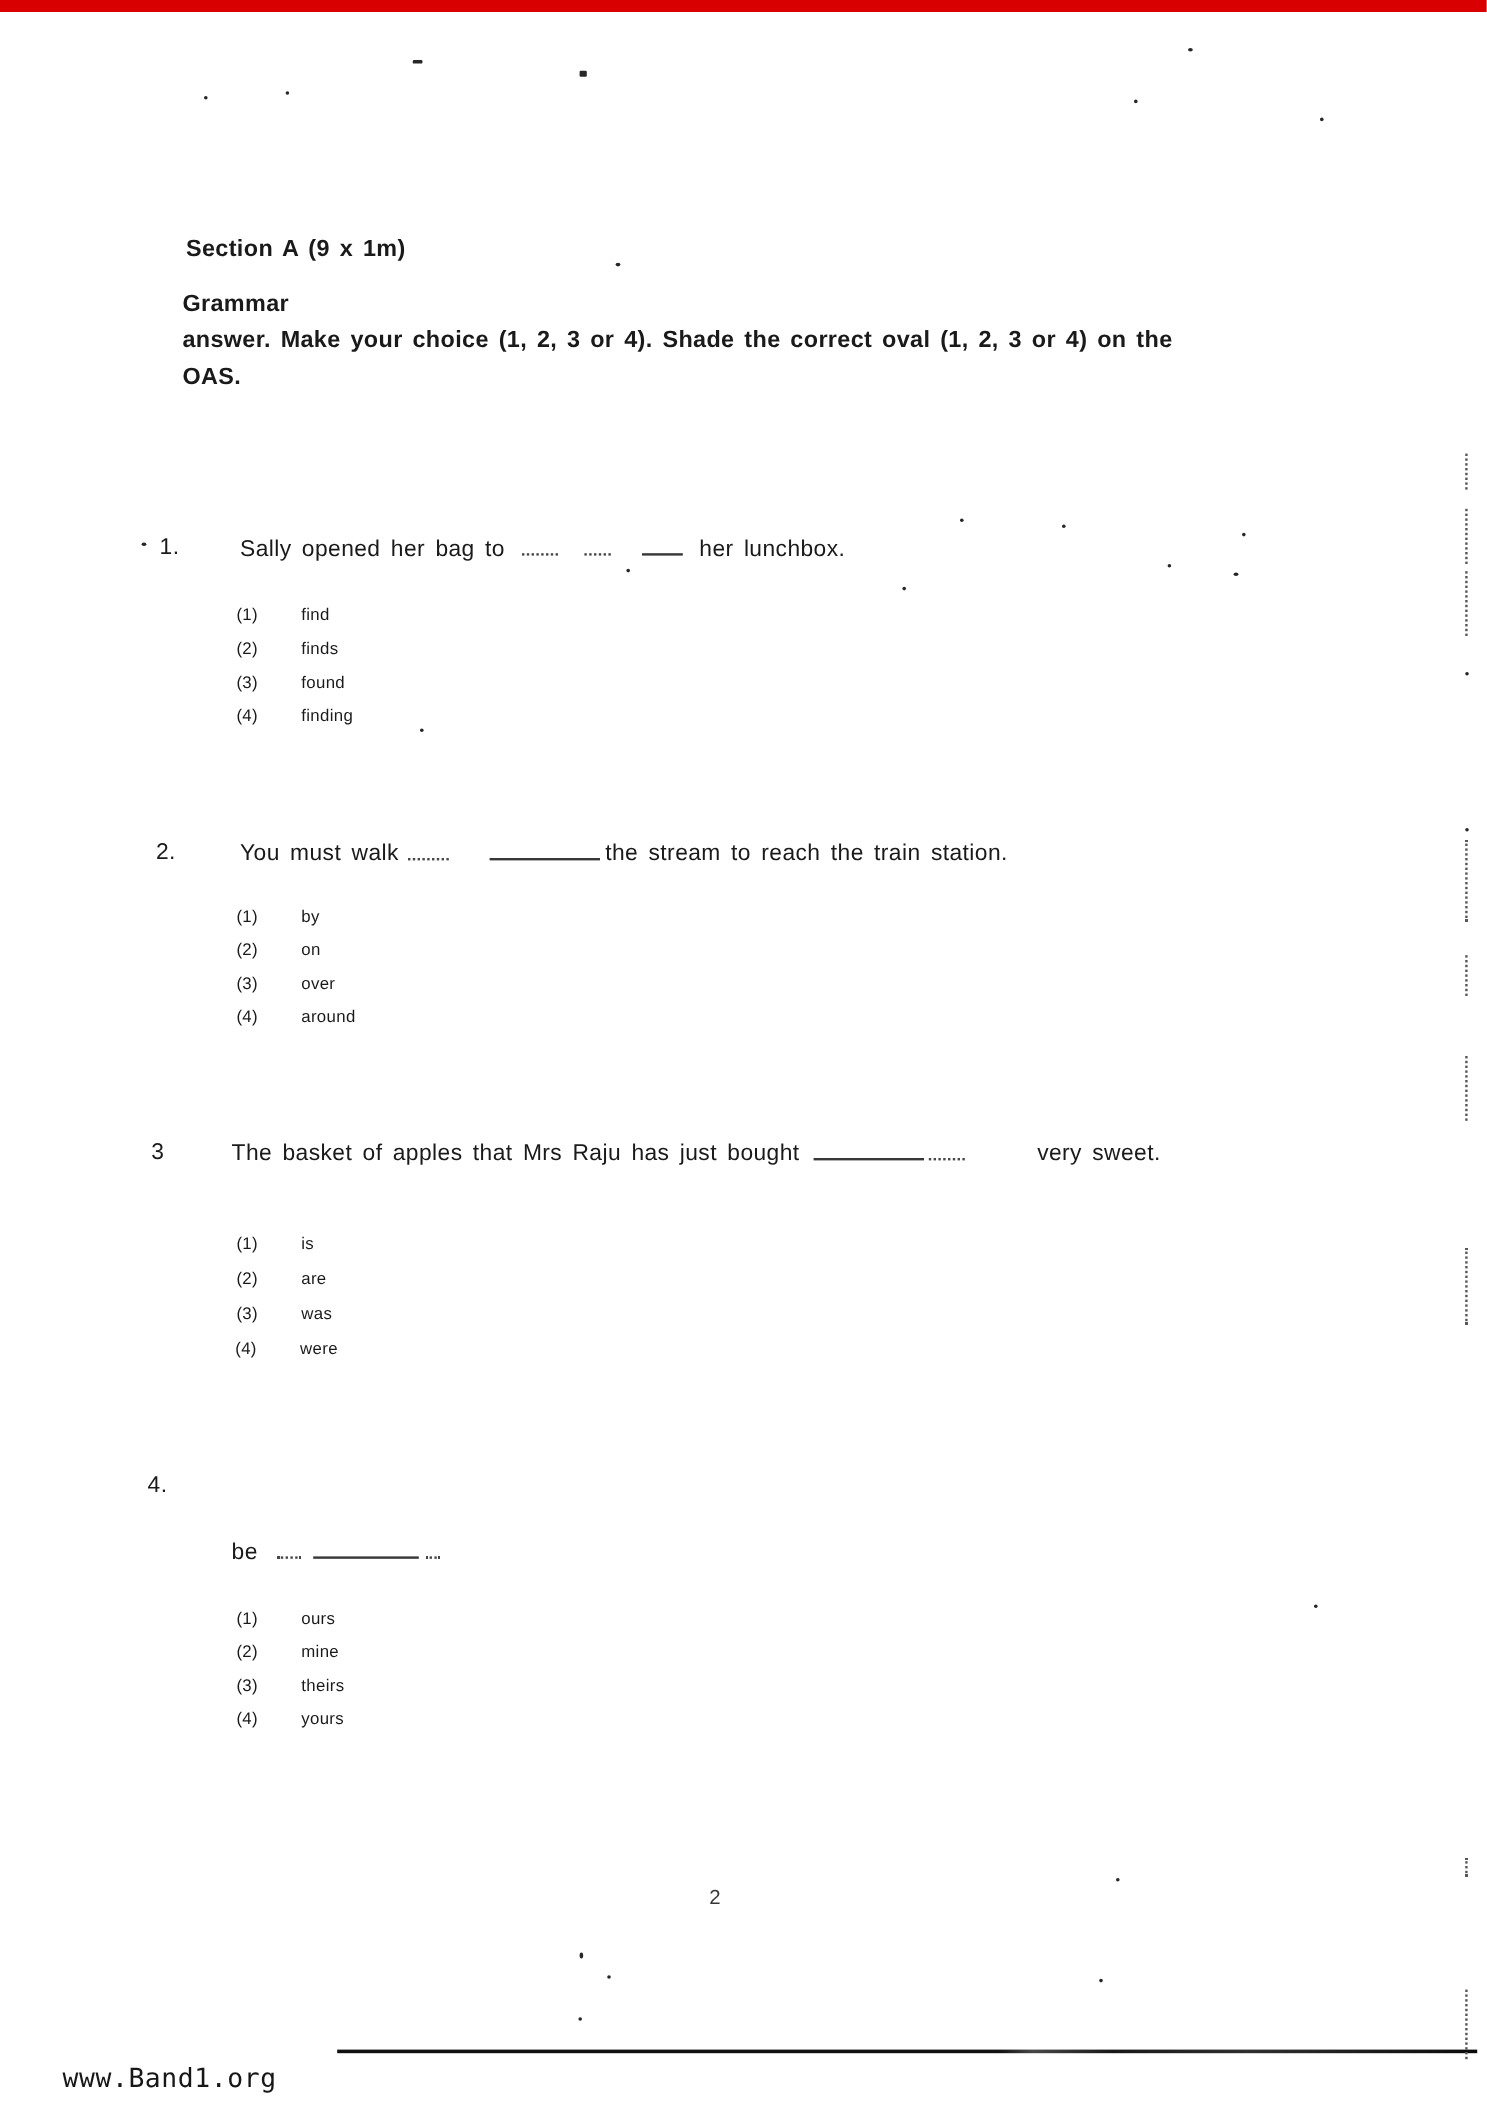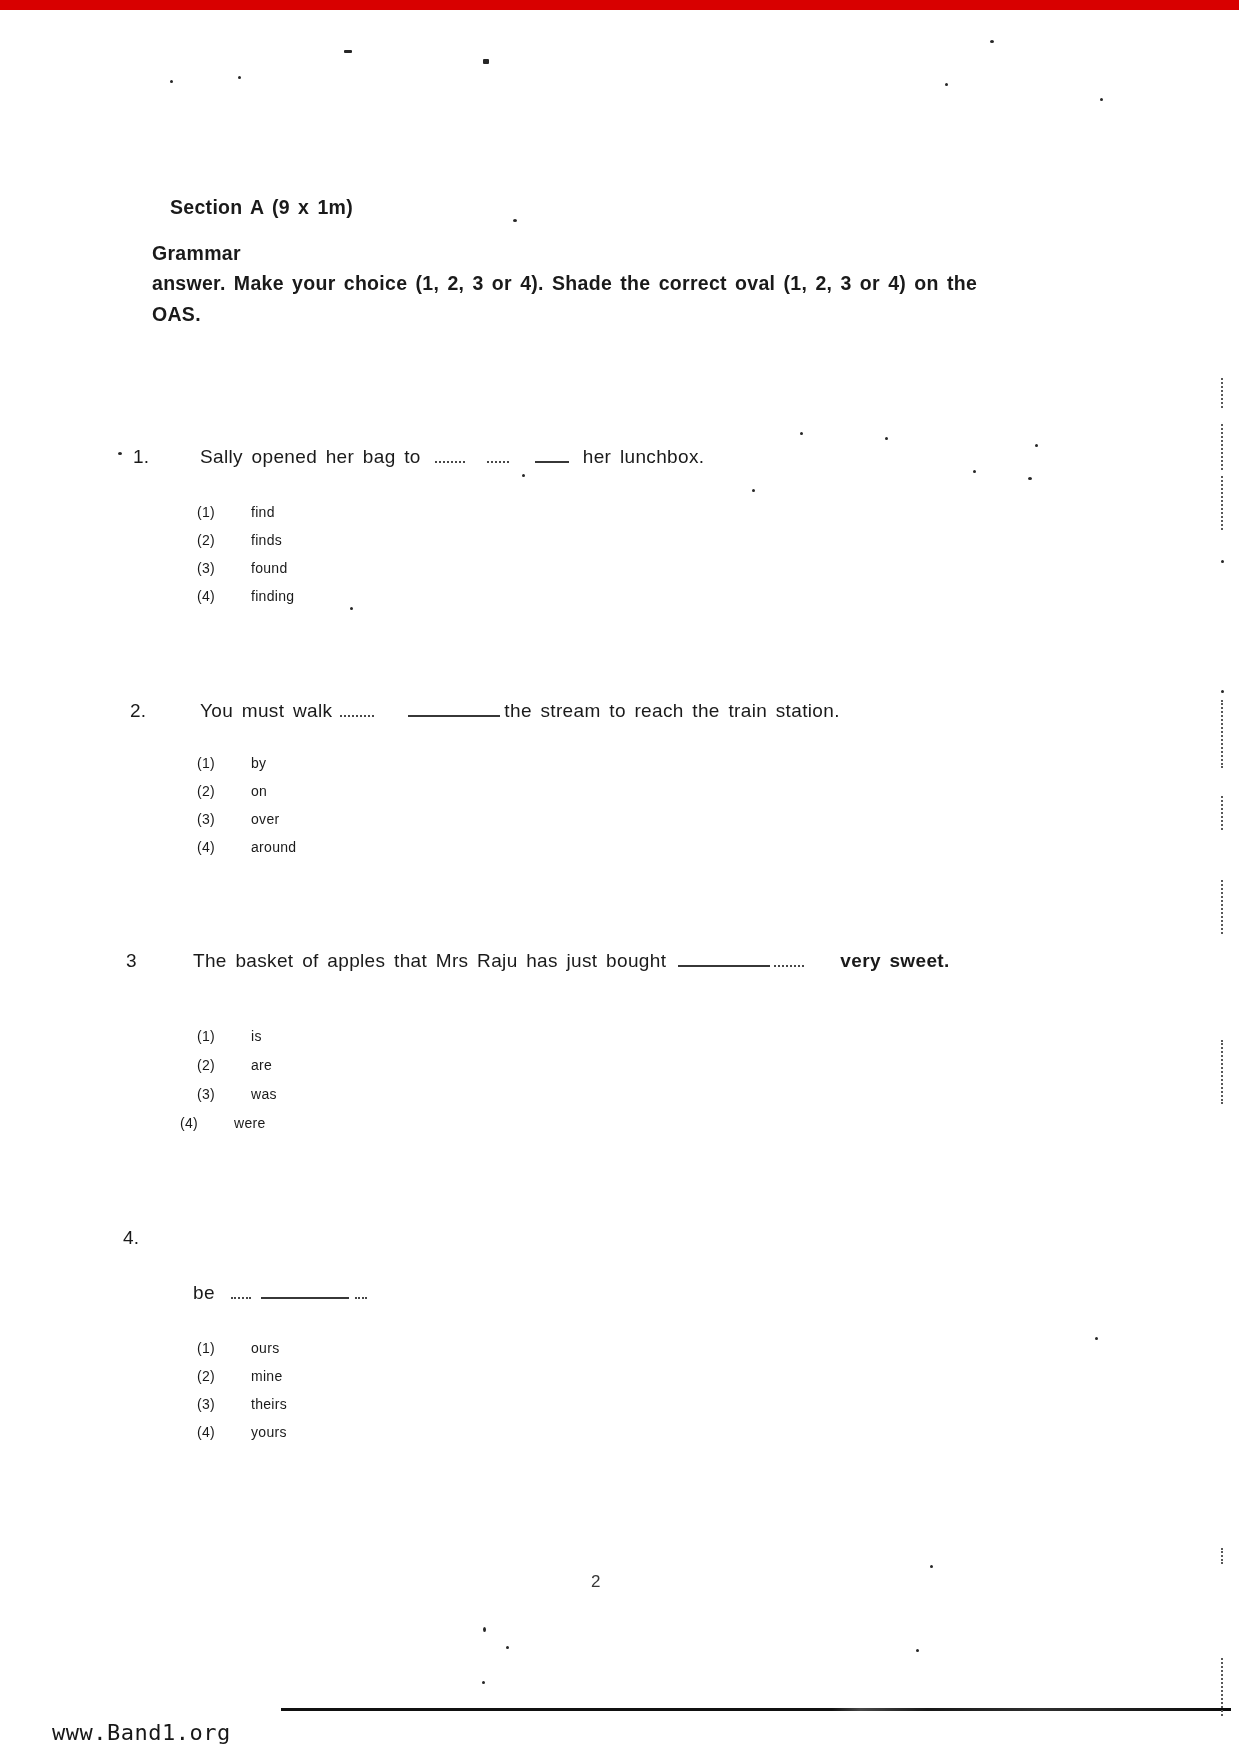--- a/index.html
+++ b/index.html
@@ -24,21 +24,21 @@
   .vd{position:absolute;left:1221px;width:0;border-right:2px dotted #5a5a5a;}
   .s{position:absolute;background:#2b2b2b;border-radius:50%;}
 </style>
 </head>
 <body>
 
 <div class="paper">
 
   <div class="banner" style="background-color: rgb(212, 0, 0);"></div>
 
-  <div class="abs h-bold" style="left:155px;top:196px;margin-left:15px;">Section A (9 x 1m)</div>
+  <div class="abs h-bold" style="left:155px;top:196px;">Section A (9 x 1m)</div>
 
   <div class="abs h-bold" style="left:152px;top:242px;">Grammar</div>
 
   <div class="abs h-bold instr" style="left:152px;top:268px;">
     <div>answer. Make your choice (1, 2, 3 or 4). Shade the correct oval (1, 2, 3 or 4) on the</div>
     <div>OAS.</div>
   </div>
 
   <div class="abs qnum" style="left:133px;top:446px;">1.</div>
   <div class="abs qtext" style="left:200px;top:446px;">
@@ -69,32 +69,32 @@
   </div>
   <div class="abs opt" style="left:197px;top:811px;">
     <span class="lbl">(3)</span><span>over</span>
   </div>
   <div class="abs opt" style="left:197px;top:839px;">
     <span class="lbl">(4)</span><span>around</span>
   </div>
 
   <div class="abs qnum" style="left:126px;top:950px;">3</div>
   <div class="abs qtext" style="left:193px;top:950px;">
-    <span>The basket of apples that Mrs Raju has just bought</span><span class="blank bsolid" style="width:92px;margin-left:12px;"></span><span class="blank bdot" style="width:30px;margin-left:4px;"></span><span style="margin-left:36px;font-weight:bold;">very sweet.</span>
+    <span>The basket of apples that Mrs Raju has just bought</span><span class="blank bsolid" style="width:92px;margin-left:12px;"></span><span class="blank bdot" style="width:30px;margin-left:4px;"></span><span style="margin-left:60px;">very sweet.</span>
   </div>
   <div class="abs opt" style="left:197px;top:1028px;">
     <span class="lbl">(1)</span><span>is</span>
   </div>
   <div class="abs opt" style="left:197px;top:1057px;">
     <span class="lbl">(2)</span><span>are</span>
   </div>
   <div class="abs opt" style="left:197px;top:1086px;">
     <span class="lbl">(3)</span><span>was</span>
   </div>
-  <div class="abs opt" style="left:180px;top:1115px;">
+  <div class="abs opt" style="left:196px;top:1115px;">
     <span class="lbl">(4)</span><span>were</span>
   </div>
 
   <div class="abs qnum" style="left:123px;top:1227px;">4.</div>
   <div class="abs qtext" style="left:193px;top:1282px;text-align:center;">
     <span>be</span><span class="blank bdot" style="width:20px;margin-left:16px;"></span><span class="blank bsolid" style="width:88px;margin-left:10px;"></span><span class="blank bdot" style="width:12px;margin-left:6px;"></span>
   </div>
   <div class="abs opt" style="left:197px;top:1340px;">
     <span class="lbl">(1)</span><span>ours</span>
   </div>

